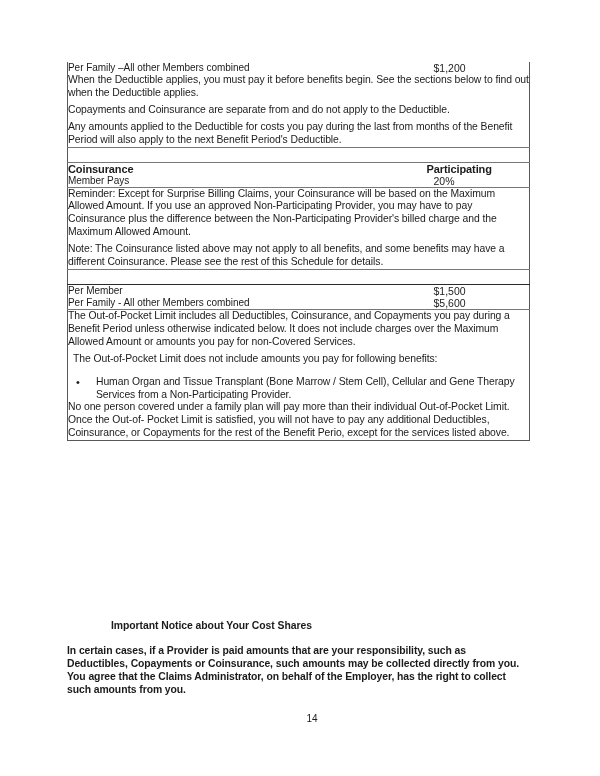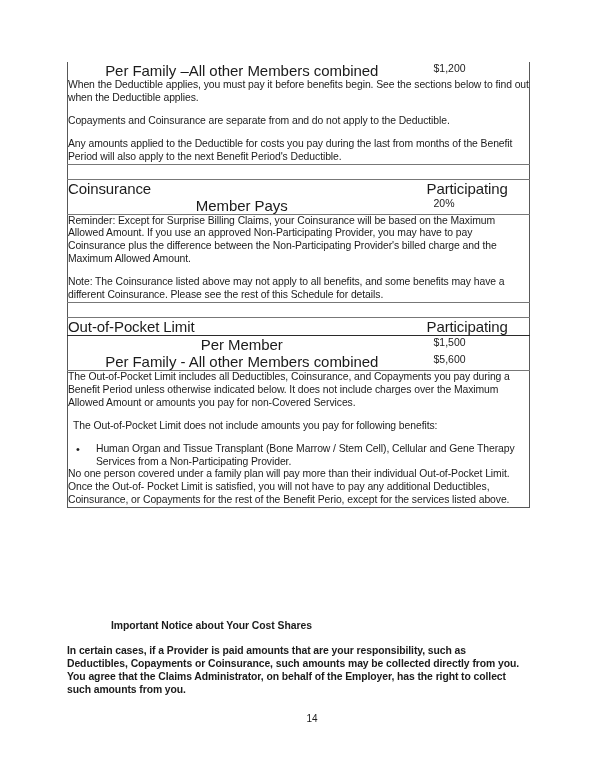--- a/index.html
+++ b/index.html
@@ -48,31 +48,30 @@
   .row-sep-thick td {
     border-top: 1.6px solid #2a2a2a;
   }
 
   .spacer-row td {
     height: 14px;
     border-top: 1px solid #777;
   }
 
   .hdr-cell {
-    font-weight: normal;
-    font-size: 15px;
+    font-weight: bold;
+    font-size: 11px;
     letter-spacing: -0.1px;
     padding: 6px 7px 7px 7px;
   }
 
   .label-cell {
-    font-size: 15px;
+    font-size: 10px;
     padding: 6px 7px 7px 7px;
     letter-spacing: -0.05px;
-    text-align: center;
   }
   .value-cell {
     font-size: 10.5px;
     padding: 6px 7px 7px 7px;
     text-align: left;
   }
   .value-inner {
     display: block;
     padding-left: 18px;
   }
@@ -84,21 +83,21 @@
   .para-cell {
     font-size: 10.4px;
     line-height: 12.9px;
     padding: 6px 9px 7px 7px;
     letter-spacing: -0.08px;
   }
   .para-cell p {
     margin: 0;
   }
   .para-cell p + p {
-    margin-top: 10px;
+    margin-top: 4px;
   }
 
   .bullet-line {
     display: flex;
     margin-top: 10px;
     padding-left: 8px;
   }
   .bullet-dot {
     width: 20px;
     flex: 0 0 20px;
@@ -195,26 +194,20 @@
         <td class="para-cell" colspan="2">
           <p>Reminder: Except for Surprise Billing Claims, your Coinsurance will be based on the Maximum Allowed Amount.  If you use an approved Non-Participating Provider, you may have to pay Coinsurance plus the difference between the Non-Participating Provider's billed charge and the Maximum Allowed Amount.</p>
           <p>Note: The Coinsurance listed above may not apply to all benefits, and some benefits may have a different Coinsurance.  Please see the rest of this Schedule for details.</p>
         </td>
       </tr>
 
       <tr class="spacer-row">
         <td colspan="2"></td>
       </tr>
 
-      <tr class="row-sep">
-        <td class="hdr-cell">Out-of-Pocket Limit</td>
-        <td class="hdr-cell">
-          <span class="hdr-value-inner">Participating</span>
-        </td>
-      </tr>
 
       <tr class="row-sep-thick">
         <td class="label-cell">Per Member</td>
         <td class="value-cell">
           <span class="value-inner">$1,500</span>
         </td>
       </tr>
 
       <tr>
         <td class="label-cell">Per Family - All other Members combined</td>

